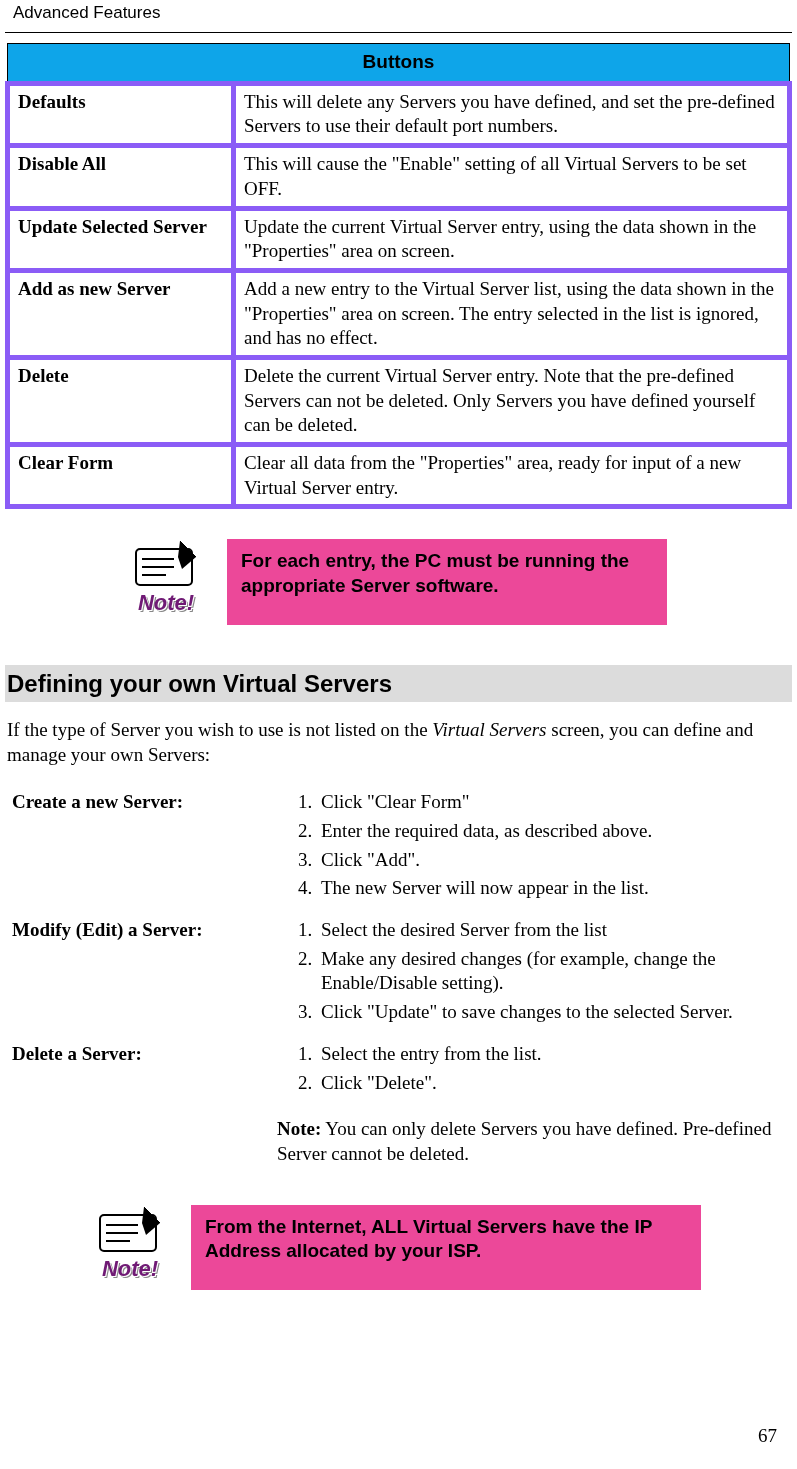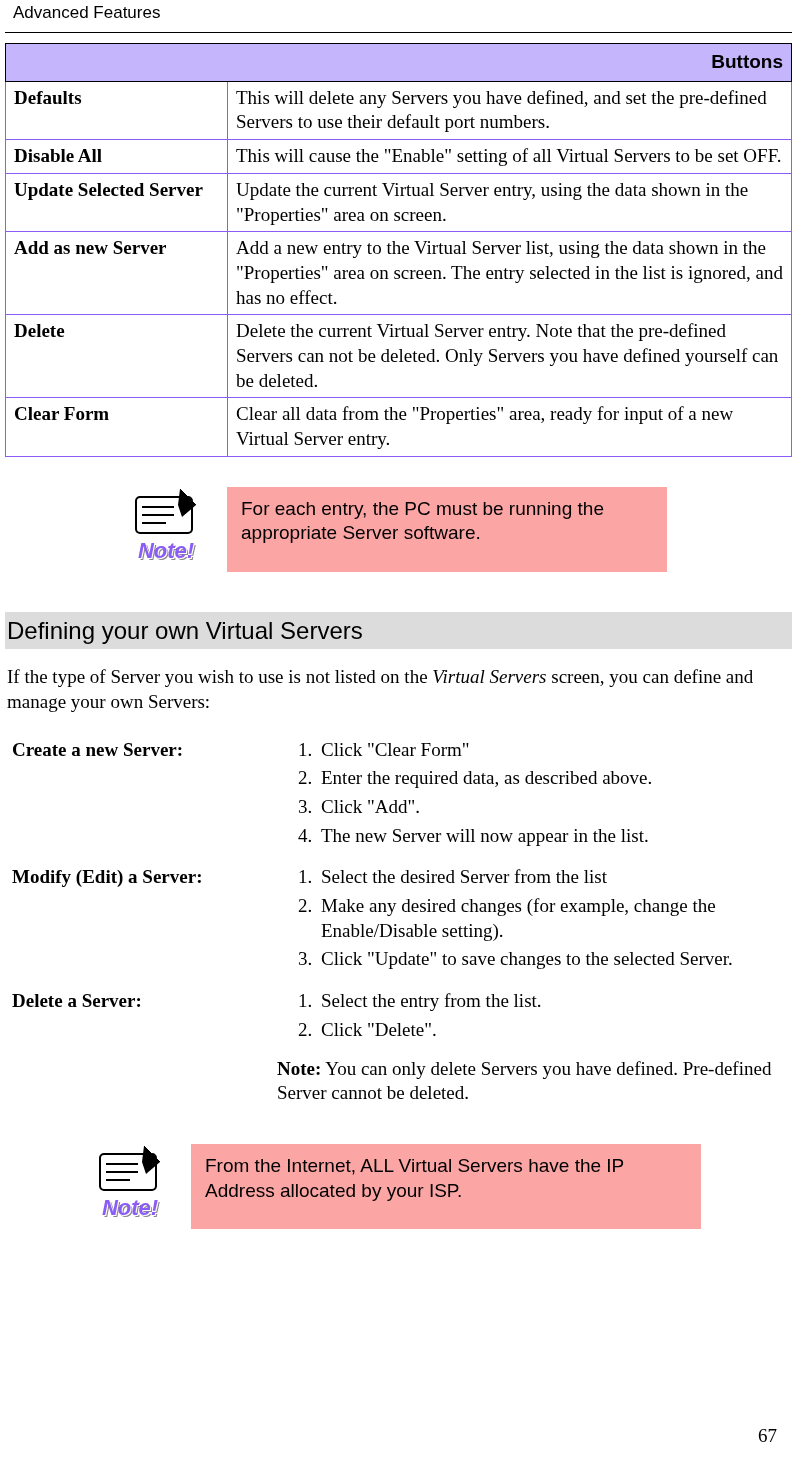--- a/index.html
+++ b/index.html
@@ -28,30 +28,30 @@
     border-top: 1px solid #000;
     margin: 2px 0 10px 0;
   }
   table.buttons-table {
     border-collapse: collapse;
     width: 787px;
     margin: 0 auto 30px auto;
     font-size: 19px;
   }
   table.buttons-table th.section-header {
-    text-align: right;
-    background: #c4b5fd;
+    text-align: center;
+    background: #0ea5e9;
     font-family: Arial, Helvetica, sans-serif;
     font-weight: bold;
     font-size: 19px;
     padding: 6px 8px;
     border: 1px solid #000;
   }
   table.buttons-table td {
-    border: 1px solid #8b5cf6;
+    border: 5px solid #8b5cf6;
     padding: 4px 8px;
     vertical-align: top;
   }
   table.buttons-table td.label {
     font-family: "Times New Roman", Times, serif;
     font-weight: bold;
     width: 205px;
   }
   table.buttons-table td.desc {
     font-family: "Times New Roman", Times, serif;
@@ -71,40 +71,40 @@
     align-items: center;
     width: 90px;
     flex-shrink: 0;
   }
   .note-icon svg { display:block; }
   .note-icon .note-word {
     font-family: Arial, Helvetica, sans-serif;
     font-weight: bold;
     font-size: 22px;
     font-style: italic;
-    color: #8b5cf6;
+    color: #701a75;
     text-shadow: 1px 1px 0 #fff, 2px 2px 0 #888;
     margin-top: -2px;
   }
   .note-box {
-    background: #fca5a5;
-    font-family: Arial, Helvetica, sans-serif;
-    font-weight: normal;
+    background: #ec4899;
+    font-family: Arial, Helvetica, sans-serif;
+    font-weight: bold;
     font-size: 19px;
     padding: 10px 14px 26px 14px;
     width: 440px;
     box-sizing: border-box;
   }
   .note-row.second .note-box {
     width: 510px;
   }
   .section-heading {
     background: #dcdcdc;
     font-family: Arial, Helvetica, sans-serif;
-    font-weight: normal;
+    font-weight: bold;
     font-size: 24px;
     padding: 3px 6px 3px 2px;
     margin: 0 0 16px 0;
   }
   .intro-text {
     font-family: "Times New Roman", Times, serif;
     margin: 0 4px 22px 2px;
   }
   .intro-text .italic { font-style: italic; }
   table.steps-table {
@@ -127,21 +127,21 @@
   ol.steps {
     list-style: decimal;
     margin: 0 0 0 0;
     padding-left: 40px;
   }
   ol.steps li {
     padding-left: 4px;
     margin-bottom: 4px;
   }
   .post-note {
-    margin-top: 14px;
+    margin-top: 22px;
   }
   .post-note .bold { font-weight: bold; }
   .page-number {
     position: absolute;
     bottom: 20px;
     right: 20px;
     font-family: "Times New Roman", Times, serif;
     font-size: 19px;
   }
 </style>

